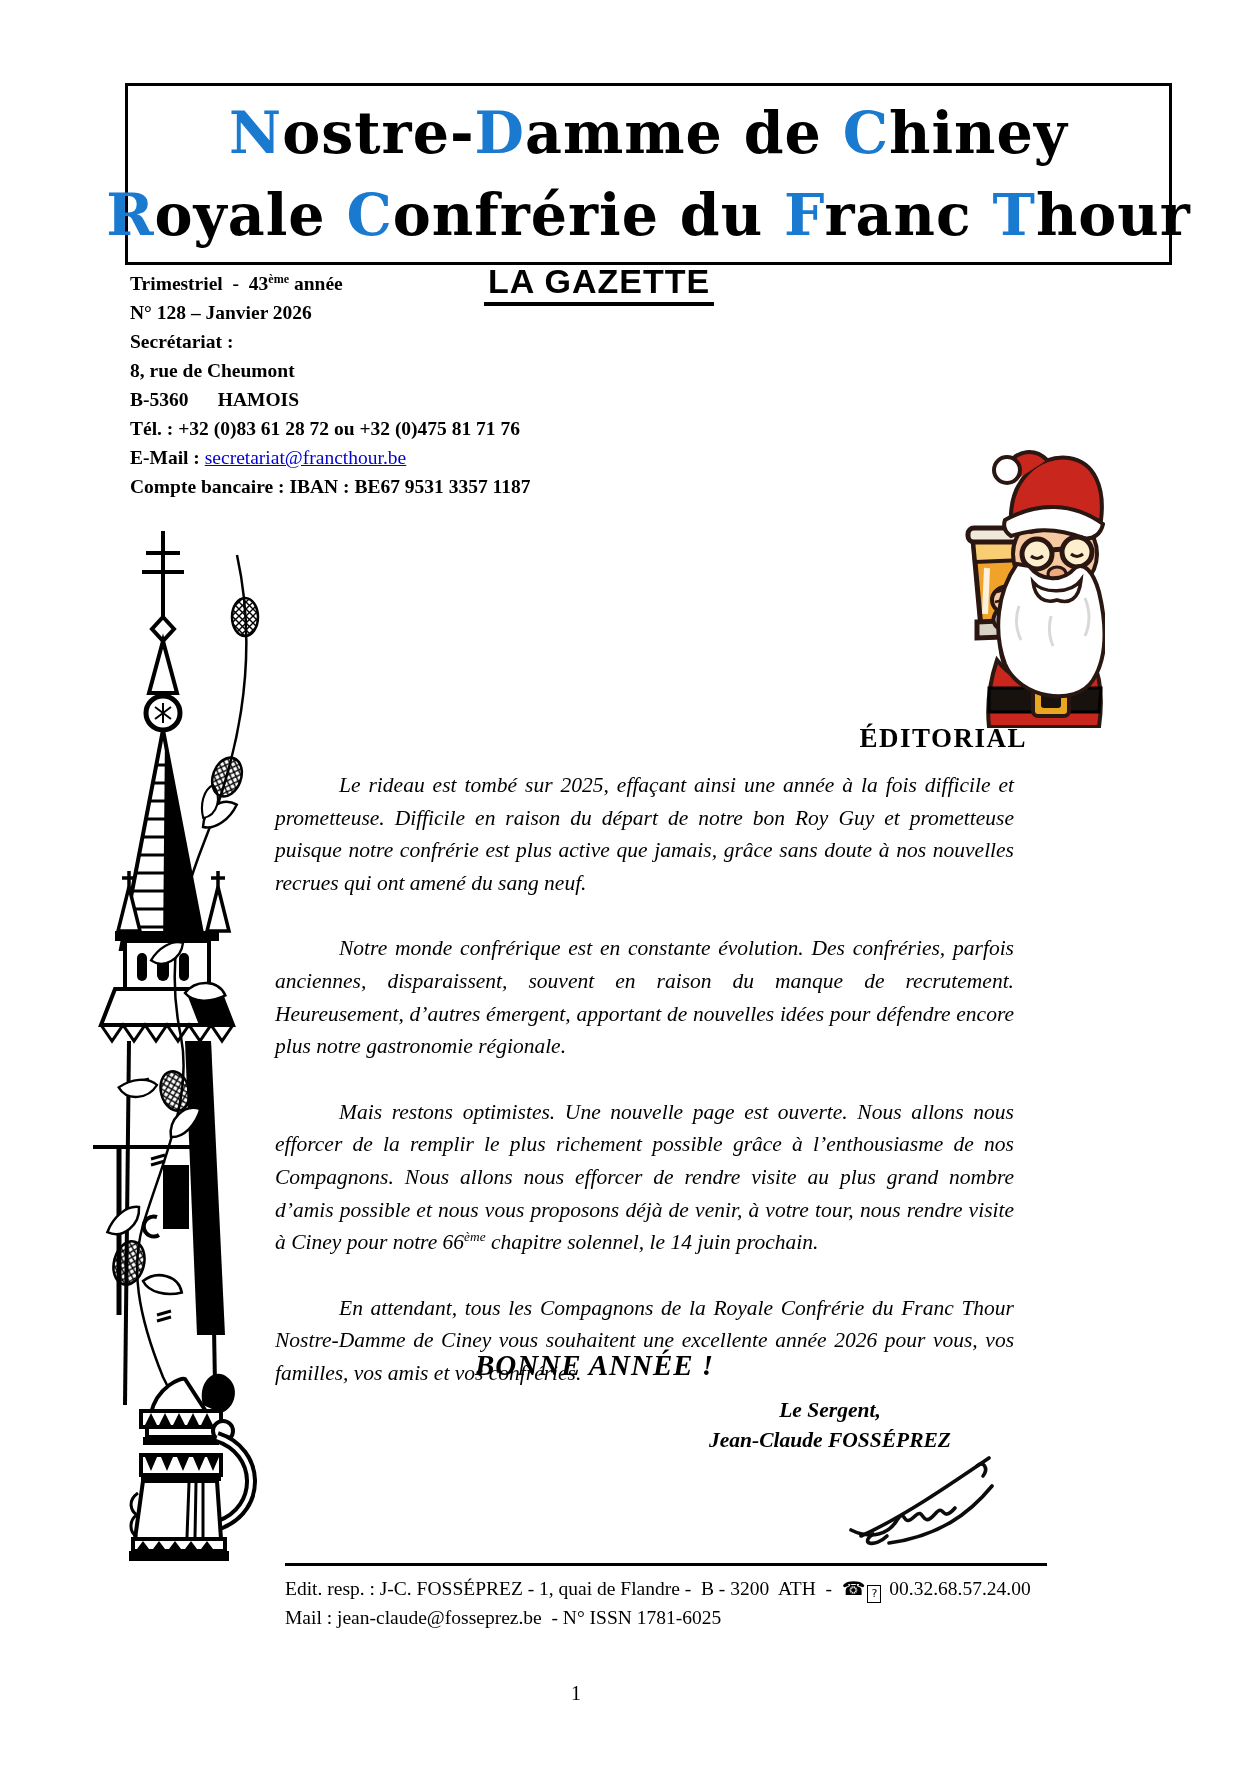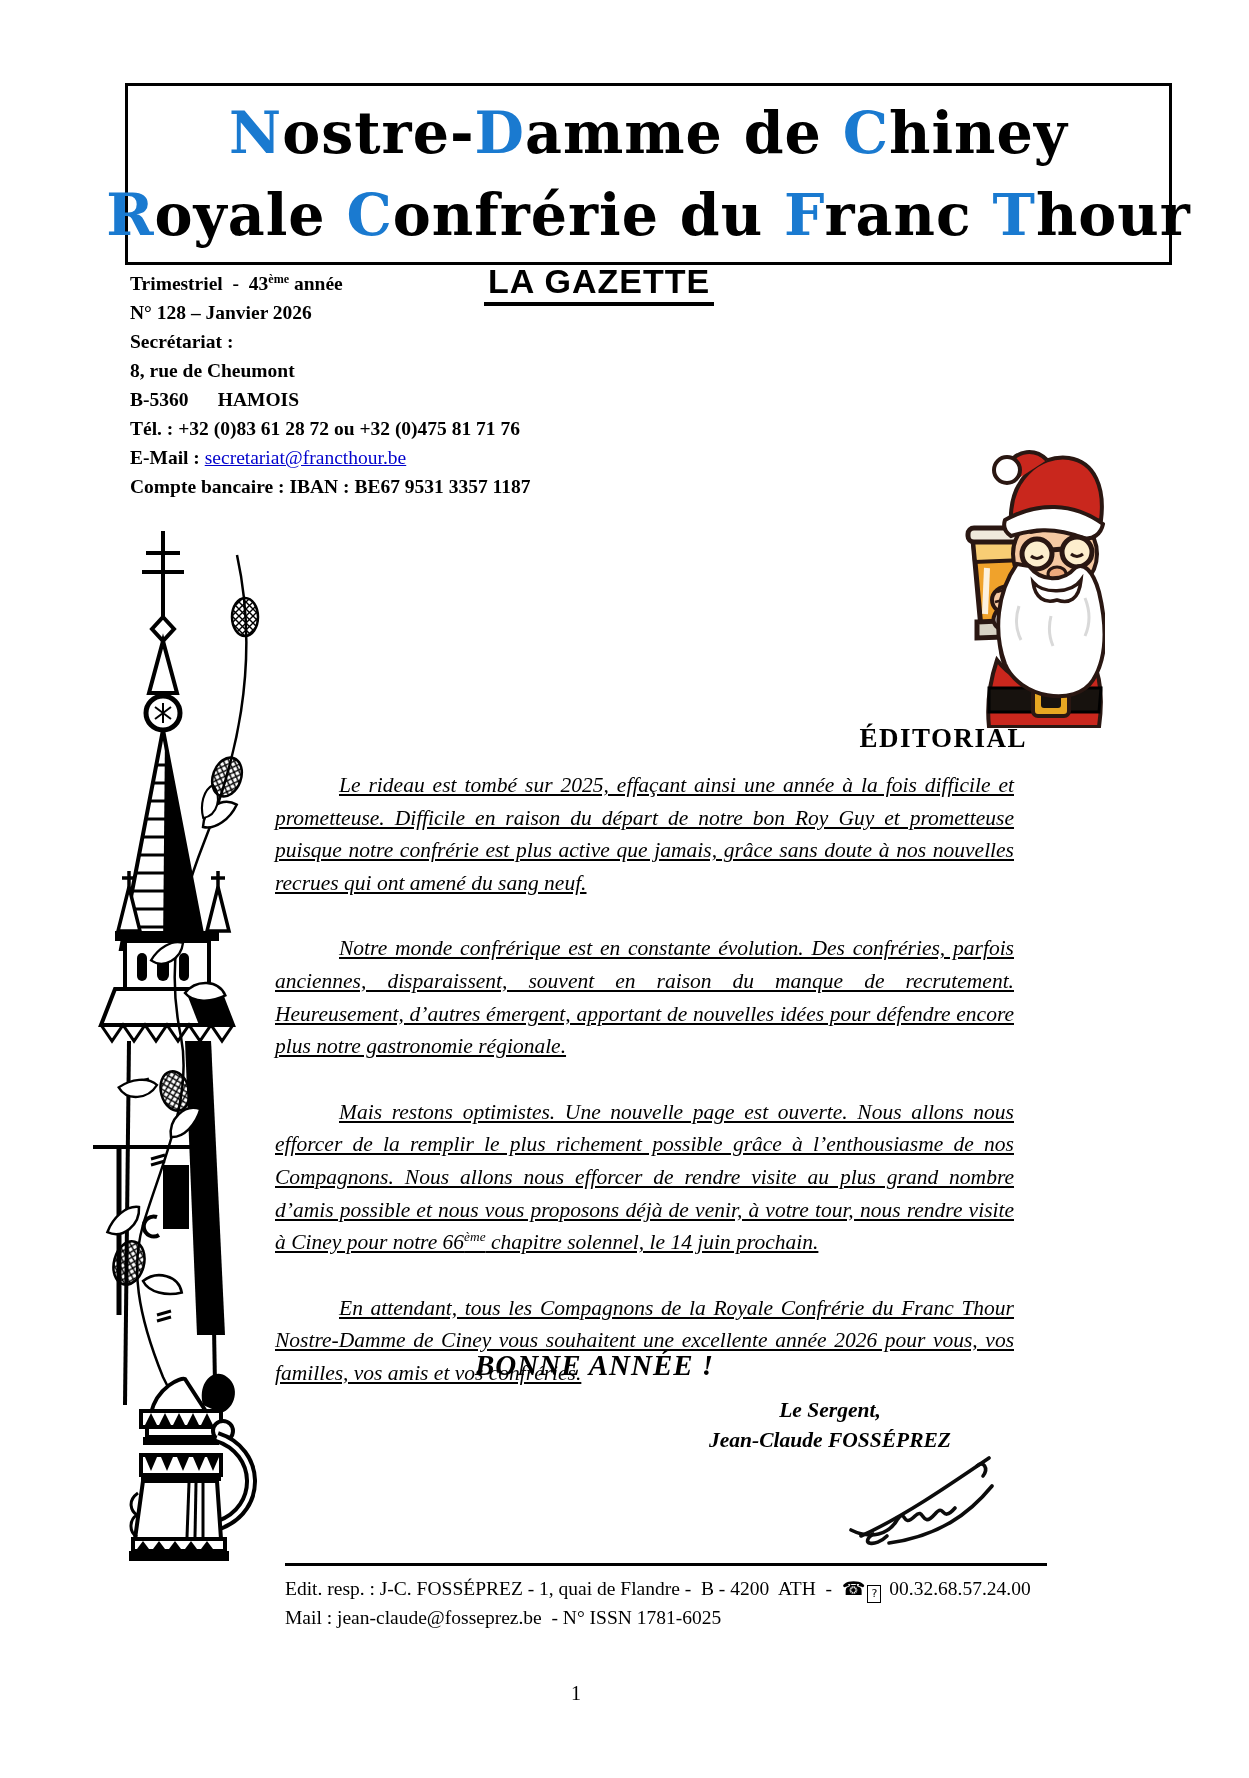--- a/index.html
+++ b/index.html
@@ -34,21 +34,21 @@
   }
   
   .editorial-heading {
     position:absolute; left:727px; top:723px; width:300px; text-align:right;
     font-weight:700; font-size:27px; letter-spacing:1.5px;
   }
   .editorial-body {
     position:absolute; left:275px; top:769px; width:755px;
     font-style:italic; font-size:21.5px; line-height:32.6px; text-align:justify;
   }
-  .editorial-body p { margin:0 16px 33px 0; text-indent:64px;text-decoration:underline; }
+  .editorial-body p { margin:0 16px 33px 0; text-indent:64px; }
   .greeting {
     position:absolute; left:475px; top:1349px;
     font-weight:700; font-style:italic; font-size:29px; letter-spacing:1px;
   }
   .signoff {
     position:absolute; left:695px; top:1395px; width:270px; text-align:center;
     font-style:italic; font-size:21.5px; line-height:30px;font-weight:bold;
   }
   
   .santa { position:absolute; left:935px; top:436px; width:170px; height:292px; }
@@ -257,19 +257,19 @@
       <line x1="118" y1="958" x2="118" y2="1012" stroke="#000" stroke-width="3"></line>
       <path d="M53 968 C42 976 46 986 52 990 C45 994 43 1006 52 1012" fill="none" stroke="#000" stroke-width="3"></path>
       <rect x="48" y="1014" width="92" height="12" fill="#fff" stroke="#000" stroke-width="4"></rect>
       <path d="M52 1024 L58 1016 L64 1024 Z M68 1024 L74 1016 L80 1024 Z M84 1024 L90 1016 L96 1024 Z M100 1024 L106 1016 L112 1024 Z M116 1024 L122 1016 L128 1024 Z" fill="#000"></path>
       <rect x="44" y="1026" width="100" height="10" fill="#000"></rect>
     </g>
   </svg>
 
   <div class="footer-rule"></div>
   <div class="footer">
-    <div class="footer-line"><span>Edit. resp. : J-C. FOSSÉPREZ - 1, quai de Flandre -  B - 4200  ATH  -  </span><span class="phone-icon">☎</span><span class="tofu">?</span><span> 00.32.68.57.24.00</span></div>
+    <div class="footer-line"><span>Edit. resp. : J-C. FOSSÉPREZ - 1, quai de Flandre -  B - 3200  ATH  -  </span><span class="phone-icon">☎</span><span class="tofu">?</span><span> 00.32.68.57.24.00</span></div>
     <div class="footer-line"><span>Mail : </span><span>jean-claude@fosseprez.be</span><span>  - N° ISSN 1781-6025</span></div>
   </div>
 
   <div class="page-number">1</div>
 
 </div>
 
 </body></html>

